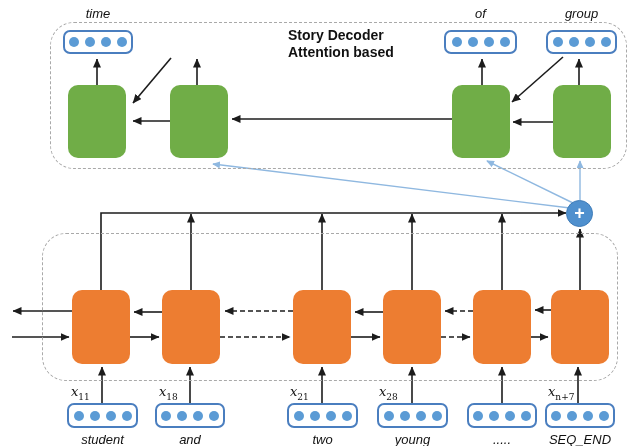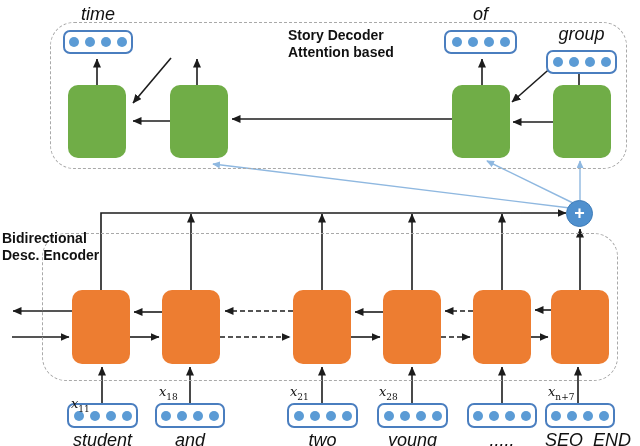--- a/index.html
+++ b/index.html
@@ -18,21 +18,21 @@
   .cell.green{height:73px;background:var(--cell-green,#70ad47);}
   .cell.orange{height:74px;background:var(--cell-orange,#ed7d31);}
   .unit{position:absolute;}
   .emb{
     display:flex;align-items:center;justify-content:center;gap:6px;
     height:24px;border:2px solid var(--emb-border,#4a7ebf);border-radius:7px;
     background:#fff;box-sizing:border-box;
   }
   .emb.bottom{height:25px;}
   .dot{width:10px;height:10px;border-radius:50%;background:var(--dot-blue,#5b9bd5);}
-  .word{font-style:italic;font-size:18px;text-align:center;white-space:nowrap;line-height:16px;}
+  .word{font-style:italic;font-size:13px;text-align:center;white-space:nowrap;line-height:16px;}
   .out-unit .word{margin-bottom:8px;}
   .in-unit .word{margin-top:4px;}
   .title{position:absolute;font-weight:bold;font-size:14px;line-height:17px;white-space:nowrap;}
   .xlabel{
     position:absolute;top:-19px;font-family:"DejaVu Serif",serif;font-style:italic;
     font-size:13px;line-height:15px;white-space:nowrap;
   }
   .xlabel sub{font-size:9px;font-style:normal;font-family:"DejaVu Serif",serif;}
   .plus-node{
     position:absolute;left:566px;top:200px;width:27px;height:27px;border-radius:50%;
@@ -100,24 +100,20 @@
     <path class="wire blue" d="M580,200 L580,161" marker-end="url(#ah-blue)"></path>
   </svg>
 
   <div class="boundary" style="left:50px;top:22px;width:577px;height:147px;"></div>
   <div class="boundary" style="left:42px;top:233px;width:576px;height:148px;"></div>
 
   <div class="title" style="left:288px;top:27px;">
     <div>Story Decoder</div>
     <div>Attention based</div>
   </div>
-  <div class="title" style="left:2px;top:230px;">
-    <div>Bidirectional</div>
-    <div>Desc. Encoder</div>
-  </div>
 
   <div class="cell green" style="left:68px;top:85px;"></div>
   <div class="cell green" style="left:170px;top:85px;"></div>
   <div class="cell green" style="left:452px;top:85px;"></div>
   <div class="cell green" style="left:553px;top:85px;"></div>
 
   <div class="cell orange" style="left:72px;top:290px;"></div>
   <div class="cell orange" style="left:162px;top:290px;"></div>
   <div class="cell orange" style="left:293px;top:290px;"></div>
   <div class="cell orange" style="left:383px;top:290px;"></div>
@@ -135,32 +131,32 @@
   </div>
   <div class="unit out-unit" style="left:444px;top:6px;width:73px;">
     <div class="word">of</div>
     <div class="emb">
       <span class="dot"></span>
         <span class="dot"></span>
         <span class="dot"></span>
         <span class="dot"></span>
     </div>
   </div>
-  <div class="unit out-unit" style="left:546px;top:6px;width:71px;margin-top:20px;">
+  <div class="unit out-unit" style="left:546px;top:6px;width:71px;">
     <div class="word">group</div>
     <div class="emb">
       <span class="dot"></span>
         <span class="dot"></span>
         <span class="dot"></span>
         <span class="dot"></span>
     </div>
   </div>
 
   <div class="unit in-unit" style="left:67px;top:403px;width:71px;">
-    <div class="xlabel" style="left:4px;margin-top:12px;"><span>x</span><sub>11</sub></div>
+    <div class="xlabel" style="left:4px;"><span>x</span><sub>11</sub></div>
     <div class="emb bottom">
       <span class="dot"></span>
         <span class="dot"></span>
         <span class="dot"></span>
         <span class="dot"></span>
     </div>
     <div class="word">student</div>
   </div>
   <div class="unit in-unit" style="left:155px;top:403px;width:70px;">
     <div class="xlabel" style="left:4px;"><span>x</span><sub>18</sub></div>

